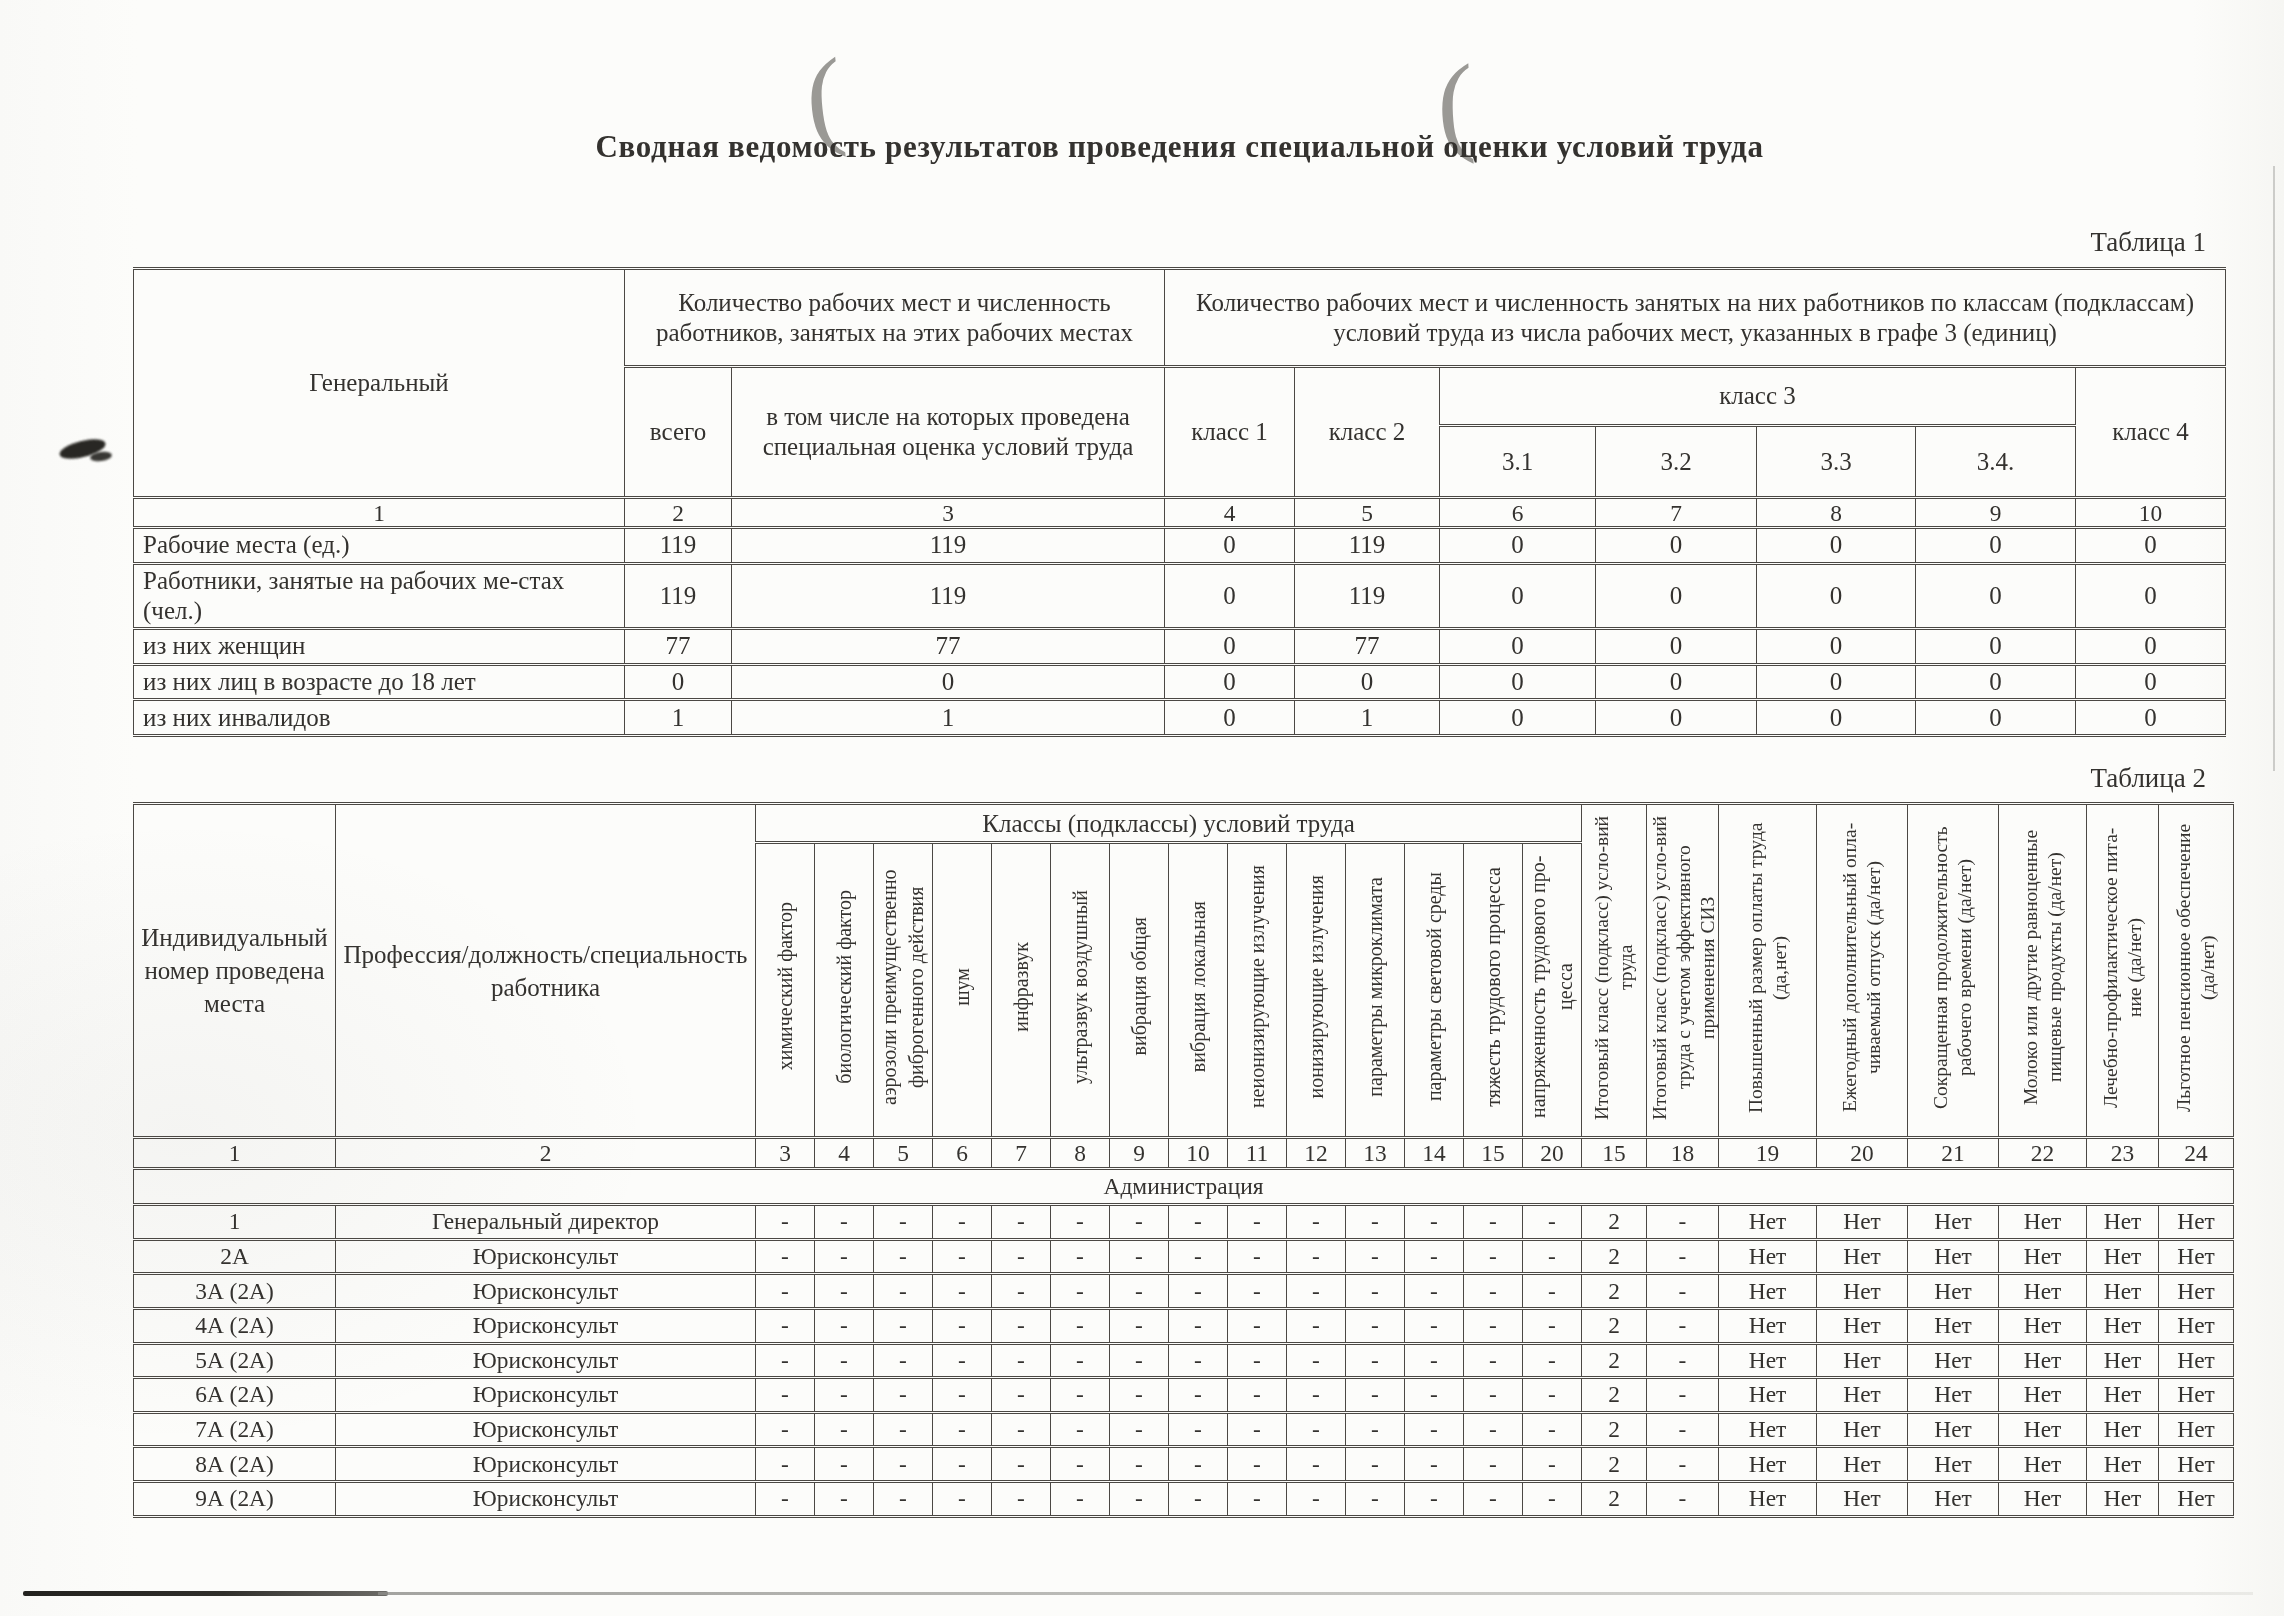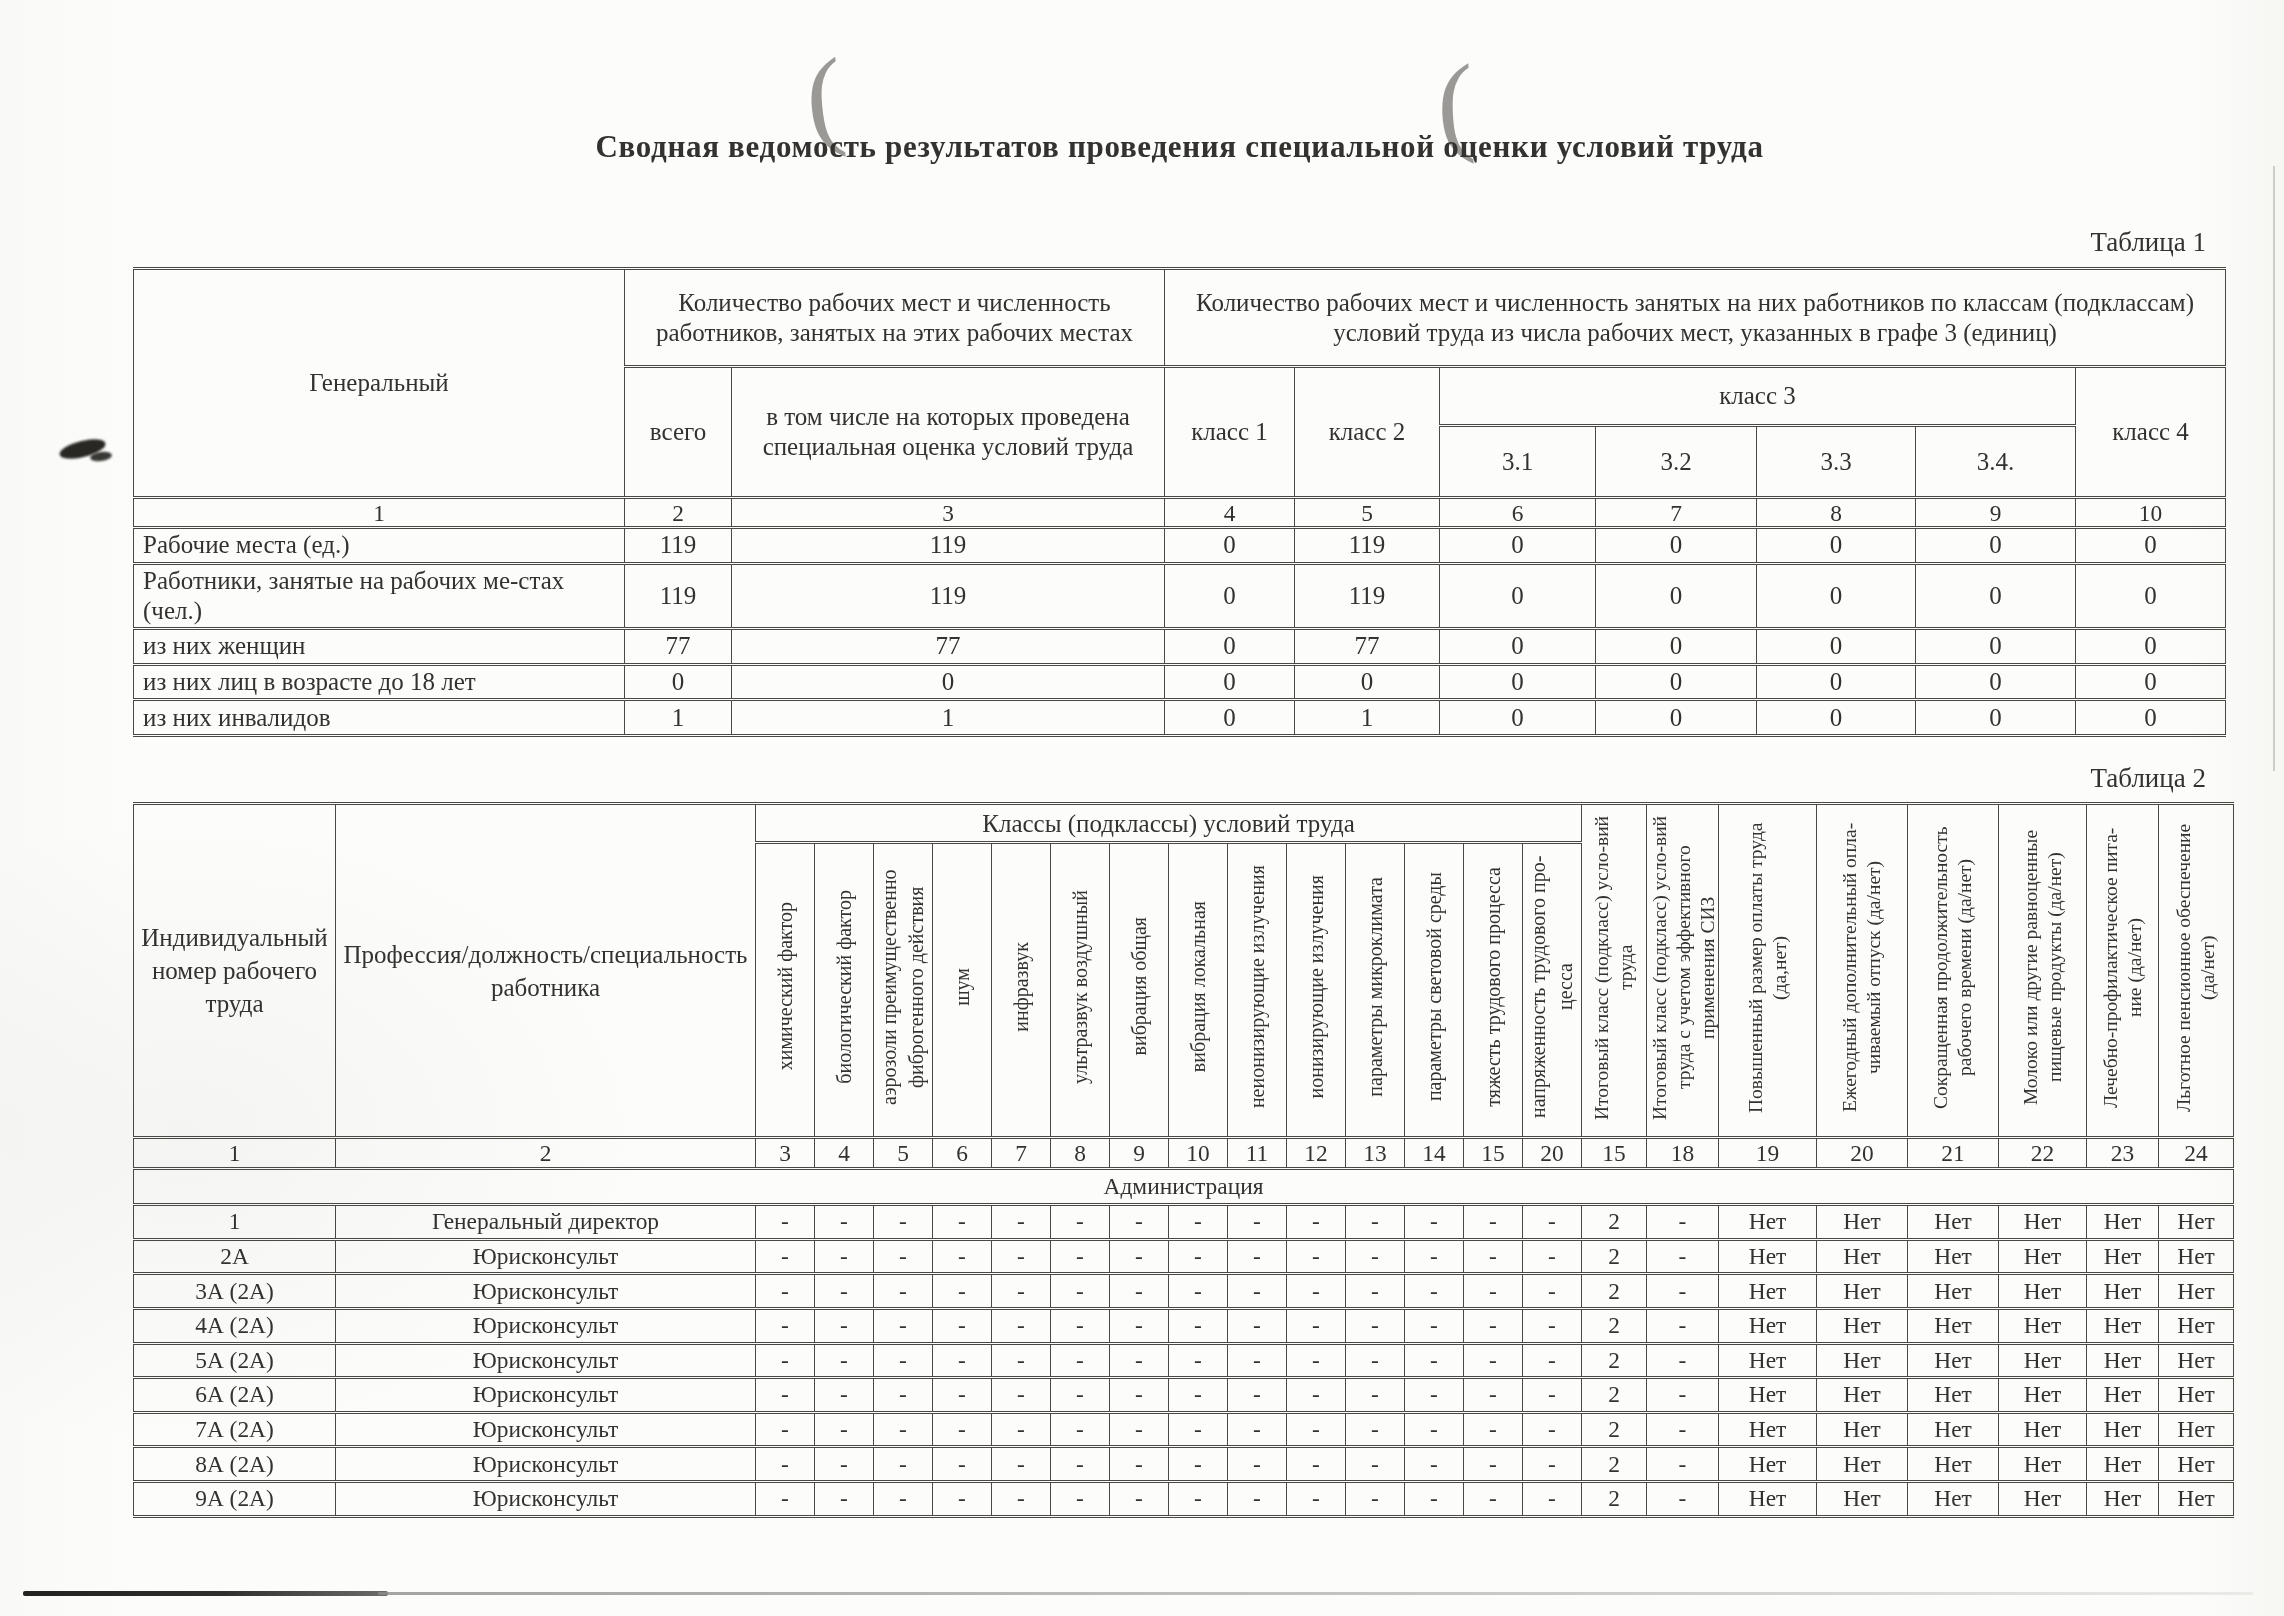--- a/index.html
+++ b/index.html
@@ -216,21 +216,21 @@
         <col style="width: 72px;">
         <col style="width: 98px;">
         <col style="width: 91px;">
         <col style="width: 91px;">
         <col style="width: 88px;">
         <col style="width: 72px;">
         <col style="width: 75px;">
       </colgroup>
     <thead>
       <tr class="band-row" id="t2-top">
-        <td rowspan="2" class="head-txt">Индивидуальный номер рабочего труда</td>
+        <td rowspan="2" class="head-txt">Индивидуальный номер проведена места</td>
         <td rowspan="2" class="head-txt">Профессия/должность/специальность работника</td>
         <td colspan="14" class="band">Классы (подклассы) условий труда</td>
       <td class="vcell rightcol" rowspan="2"><div class="vwrap">Итоговый класс (подкласс) усло-вий труда</div></td>
           <td class="vcell rightcol" rowspan="2"><div class="vwrap">Итоговый класс (подкласс) усло-вий труда с учетом эффективного применения СИЗ</div></td>
           <td class="vcell rightcol" rowspan="2"><div class="vwrap">Повышенный размер оплаты труда (да,нет)</div></td>
           <td class="vcell rightcol" rowspan="2"><div class="vwrap">Ежегодный дополнительный опла-чиваемый отпуск (да/нет)</div></td>
           <td class="vcell rightcol" rowspan="2"><div class="vwrap">Сокращенная продолжительность рабочего времени (да/нет)</div></td>
           <td class="vcell rightcol" rowspan="2"><div class="vwrap">Молоко или другие равноценные пищевые продукты (да/нет)</div></td>
           <td class="vcell rightcol" rowspan="2"><div class="vwrap">Лечебно-профилактическое пита-ние (да/нет)</div></td>
           <td class="vcell rightcol" rowspan="2"><div class="vwrap">Льготное пенсионное обеспечение (да/нет)</div></td>

